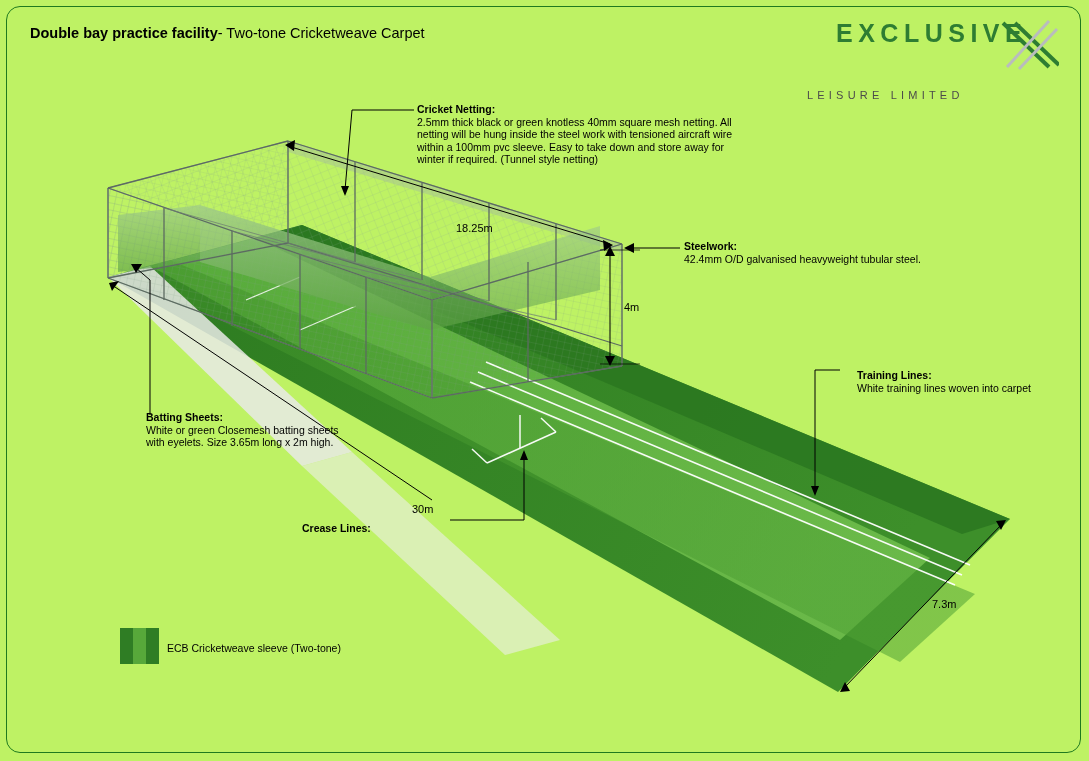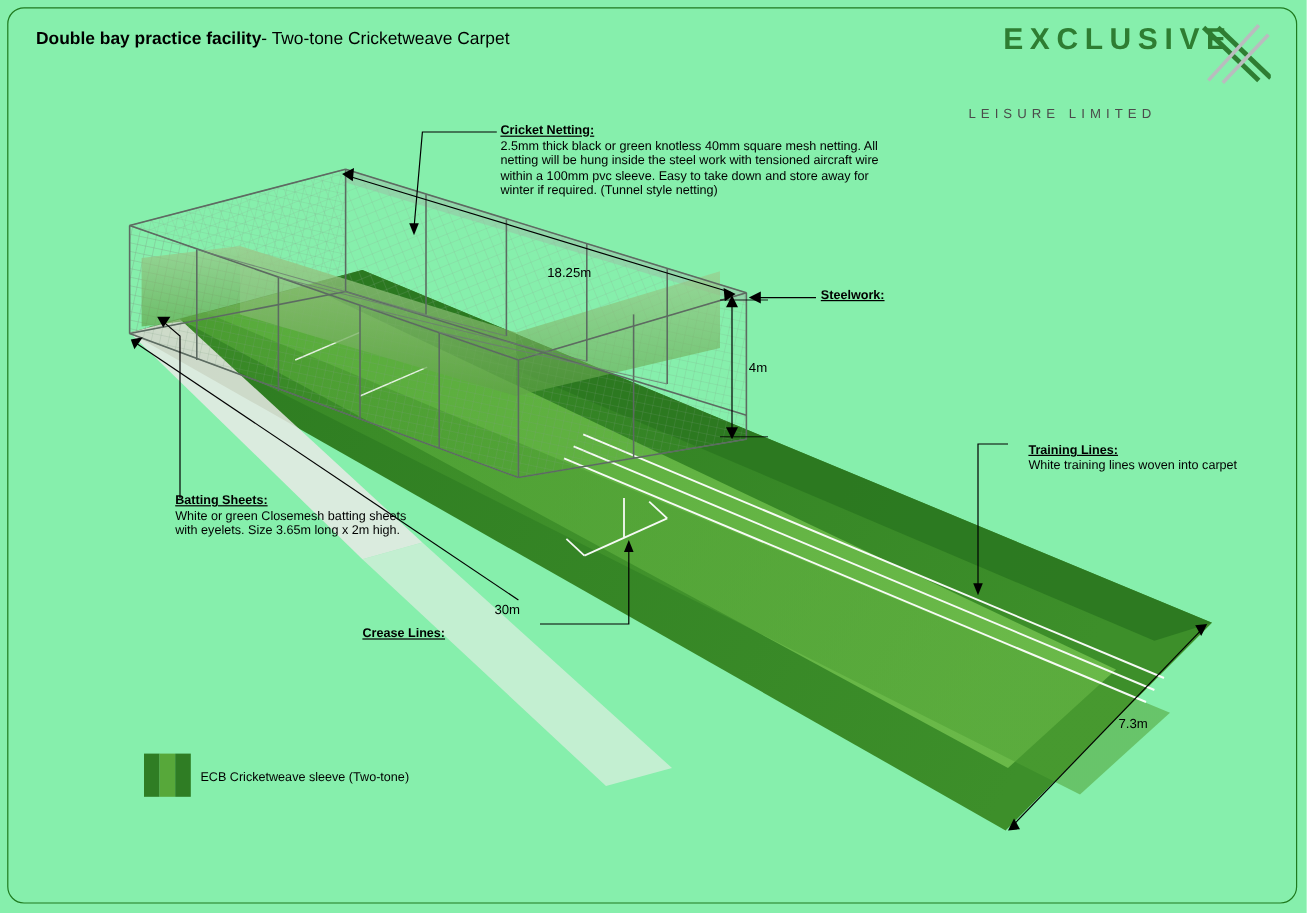--- a/index.html
+++ b/index.html
@@ -8,21 +8,21 @@
     background: #ffffff;
   }
   body {
     font-family: "Liberation Sans", sans-serif;
     -webkit-font-smoothing: antialiased;
   }
   #page {
     position: relative;
     width: 1089px;
     height: 761px;
-    background: #86efac;
+    background: #bef264;
     overflow: hidden;
   }
   .frame {
     position: absolute;
     left: 6px;
     top: 6px;
     width: 1075px;
     height: 747px;
     border: 1px solid #1f7a1f;
     border-radius: 14px;
@@ -87,21 +87,20 @@
 
   
   .ann {
     position: absolute;
     font-size: 10.5px;
     line-height: 12.6px;
     color: #000;
   }
   .ann .hd {
     font-weight: bold;
-    text-decoration: underline;
     display: inline;
   }
   .ann .bd { display: block; }
   .dim {
     position: absolute;
     font-size: 11px;
     color: #000;
   }
   .legend-label {
     position: absolute;
@@ -279,20 +278,21 @@
     </g>
   </svg>
 
   <div class="ann" style="left:417px; top:103px; width:320px;">
     <span class="hd">Cricket Netting:</span>
     <span class="bd">2.5mm thick black or green knotless 40mm square mesh netting. All netting will be hung inside the steel work with tensioned aircraft wire within a 100mm pvc sleeve. Easy to take down and store away for winter if required. (Tunnel style netting)</span>
   </div>
 
   <div class="ann" style="left:684px; top:240px; width:300px;">
     <span class="hd">Steelwork:</span>
+    <span class="bd">42.4mm O/D galvanised heavyweight tubular steel.</span>
   </div>
 
   <div class="ann" style="left:843px; top:369px; width:220px;margin-left:14px;">
     <span class="hd">Training Lines:</span>
     <span class="bd">White training lines woven into carpet</span>
   </div>
 
   <div class="ann" style="left:112px; top:411px; width:210px;margin-left:34px;">
     <span class="hd">Batting Sheets:</span>
     <span class="bd">White or green Closemesh batting sheets with eyelets. Size 3.65m long x 2m high.</span>

